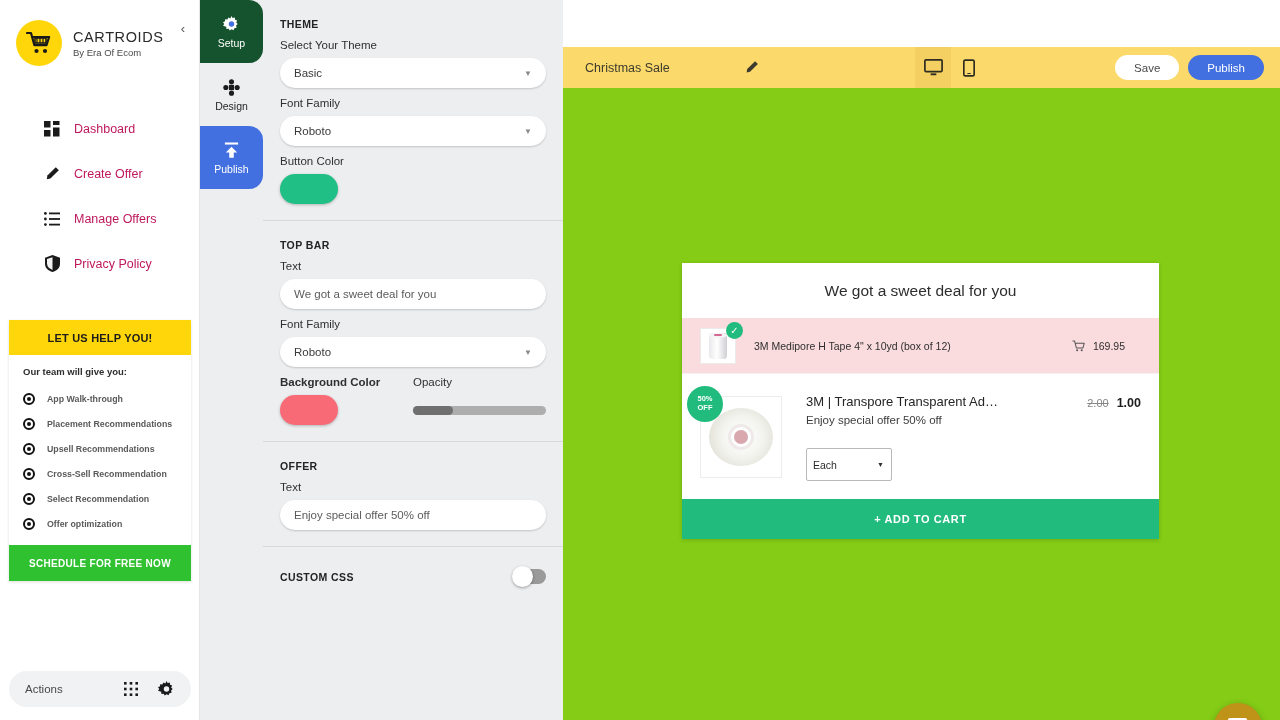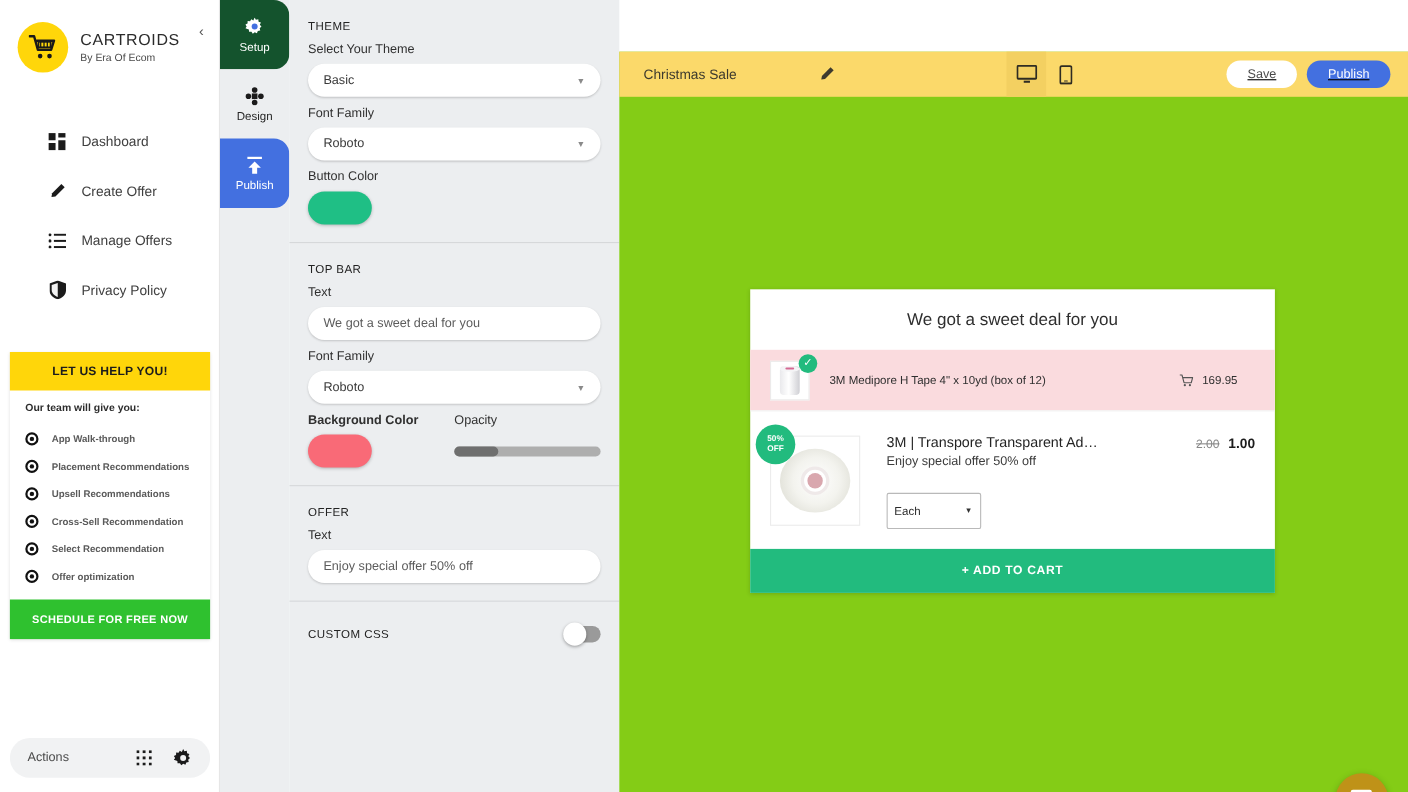--- a/index.html
+++ b/index.html
@@ -33,21 +33,21 @@
     width: 16px; height: 16px; color: #555; font-size: 13px;
     display: flex; align-items: center; justify-content: center; cursor: pointer;
   }
 
   .nav { margin-top: 40px; }
   .nav-item {
     display: flex; align-items: center;
     height: 45px; padding-left: 43px; cursor: pointer;
   }
   .nav-icon { width: 18px; height: 18px; flex: 0 0 18px; display: flex; align-items: center; justify-content: center; color: #1b1b1b; }
-  .nav-label { margin-left: 13px; font-size: 12.5px; color: #404040; }
+  .nav-label { margin-left: 13px; font-size: 12.5px; color: #be185d; }
 
   
   .promo {
     position: absolute; left: 9px; top: 320px; width: 182px;
     background: #ffffff; box-shadow: 0 1px 3px rgba(0,0,0,.13);
   }
   .promo-head {
     background: #ffd60a; height: 35px; display: flex; align-items: center; justify-content: center;
     font-size: 11px; font-weight: bold; color: #1c1c1c; letter-spacing: .2px;
   }
@@ -92,21 +92,21 @@
   .rail-ico { height: 20px; display: flex; align-items: center; justify-content: center; }
   .rail-txt { font-size: 10.5px; margin-top: 3px; }
 
   
   .panel {
     width: 300px; flex: 0 0 300px; height: 720px;
     background: #eceef0; overflow: hidden; position: relative;
   }
   .sect { padding: 18px 17px 16px 17px; }
   .sect + .sect { border-top: 1px solid #d6d8da; }
-  .sect-title { font-size: 10.5px; font-weight: normal; color: #232323; letter-spacing: .4px; }
+  .sect-title { font-size: 10.5px; font-weight: bold; color: #232323; letter-spacing: .4px; }
   .field-label { font-size: 11.5px; color: #303030; margin-top: 9px; }
   .ctl {
     height: 30px; background: #ffffff; border-radius: 15px;
     box-shadow: 0 1px 2px rgba(0,0,0,.18);
     display: flex; align-items: center; padding: 0 14px; margin-top: 7px;
     font-size: 11.5px; color: #3a3a3a; cursor: pointer; position: relative;
   }
   .ctl .caret { position: absolute; right: 14px; font-size: 8px; color: #8a8a8a; }
   .ctl.inputish { cursor: text; color: #5c5c5c; }
   .swatch {
@@ -136,21 +136,21 @@
     height: 41px; background: #fbd96a; display: flex; align-items: center; padding-left: 22px;
   }
   .topbar-title { font-size: 12.5px; color: #3d3a2e; }
   .edit-pencil { margin-left: 74px; width: 16px; height: 16px; color: #3d3a2e; cursor: pointer; display:flex; align-items:center; justify-content:center;}
   .topbar-spacer { flex: 1; }
   .dev-btn {
     width: 36px; height: 41px; display: flex; align-items: center; justify-content: center;
     color: #2f2c22; cursor: pointer;
   }
   .dev-btn.active { background: #f3d061; }
-  .topbar-actions { display: flex; align-items: flex-end; gap: 9px; margin-left: 128px; margin-right: 16px; text-decoration: underline; }
+  .topbar-actions { display: flex; align-items: flex-end; gap: 9px; margin-left: 128px; margin-right: 16px; }
   .btn-pill {
     height: 25px; border-radius: 13px; padding: 0 19px;
     display: flex; align-items: center; justify-content: center;
     font-size: 11.5px; cursor: pointer;
   }
   .btn-save { background: #ffffff; color: #4a4a4a; }
   .btn-publish { background: #4370e0; color: #ffffff; }
 
   .preview-card {
     position: absolute; left: 119px; top: 216px; width: 477px;

